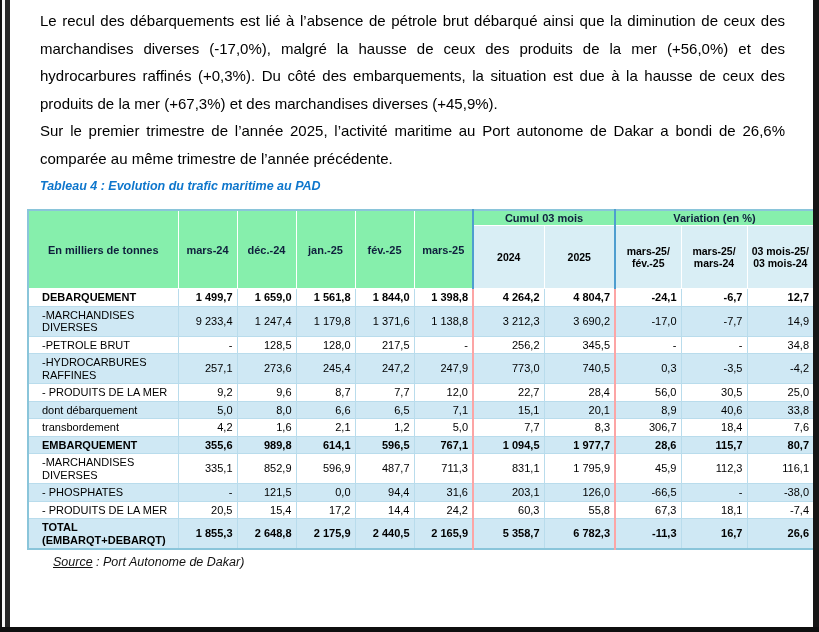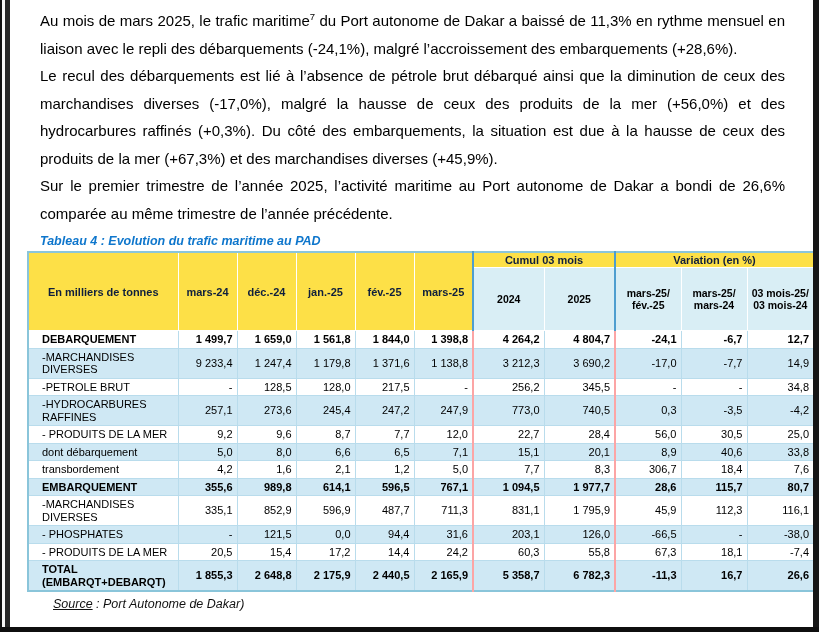--- a/index.html
+++ b/index.html
@@ -23,31 +23,31 @@
     color:#1f35a3;
   }
   h1.doc-title sup{font-size:9.5px;}
 
   .paras p{
     margin:0;font-size:15px;line-height:27.5px;text-align:justify;
   }
   .paras p sup{font-size:9.5px;line-height:0;}
 
   .table-caption{
-    margin:7px 0 3px 0;font-size:12.5px;font-weight:bold;font-style:italic;
+    margin:7px 0 16px 0;font-size:12.5px;font-weight:bold;font-style:italic;
     color:#0e76cc;
   }
 
   table.traffic{
     border-collapse:collapse;table-layout:fixed;width:786px;margin-left:-13px;
     border:2px solid #8ac5da;
     font-size:11px;
   }
   table.traffic th{
-    background:#fde047;color:#0f1f3d;font-weight:bold;
+    background:#86efac;color:#0f1f3d;font-weight:bold;
     border:1px solid #ffffff;text-align:center;vertical-align:middle;
     padding:1px 2px;font-size:11px;line-height:12px;
   }
   table.traffic th.sub{
     background:#d9eef5;color:#000;font-size:10.5px;line-height:12px;
     white-space:pre-line;padding:19px 1px;
   }
   table.traffic td{
     border:1px solid #b9dcec;padding:2px 4px;line-height:12.5px;
     vertical-align:middle;background:#fff;font-size:11px;
@@ -69,21 +69,20 @@
 <body>
 
 <div class="edge-left"></div>
 <div class="edge-right"></div>
 <div class="edge-bottom"></div>
 
 <div class="page">
 
 
   <div class="paras">
-      <p>Au mois de mars 2025, le trafic maritime<sup>7</sup> du Port autonome de Dakar a baissé de 11,3% en rythme mensuel en liaison avec le repli des débarquements (-24,1%), malgré l’accroissement des embarquements (+28,6%).</p>
       <p>Le recul des débarquements est lié à l’absence de pétrole brut débarqué ainsi que la diminution de ceux des marchandises diverses (-17,0%), malgré la hausse de ceux des produits de la mer (+56,0%) et des hydrocarbures raffinés (+0,3%). Du côté des embarquements, la situation est due à la hausse de ceux des produits de la mer (+67,3%) et des marchandises diverses (+45,9%).</p>
       <p>Sur le premier trimestre de l’année 2025, l’activité maritime au Port autonome de Dakar a bondi de 26,6% comparée au même trimestre de l’année précédente.</p>
     </div>
 
   <div class="table-caption">Tableau 4 : Evolution du trafic maritime au PAD</div>
 
   <table class="traffic">
     <colgroup>
       <col style="width:150px">
         <col style="width:59px">

